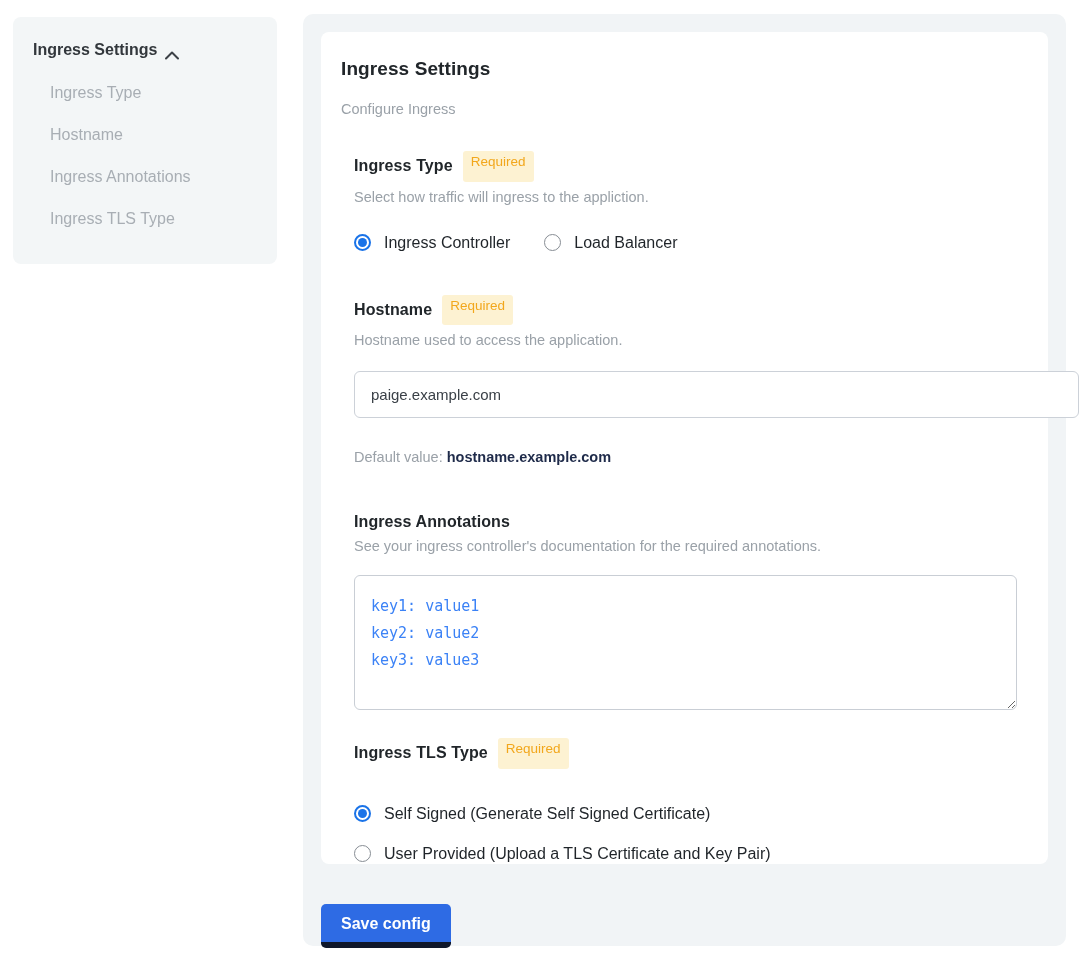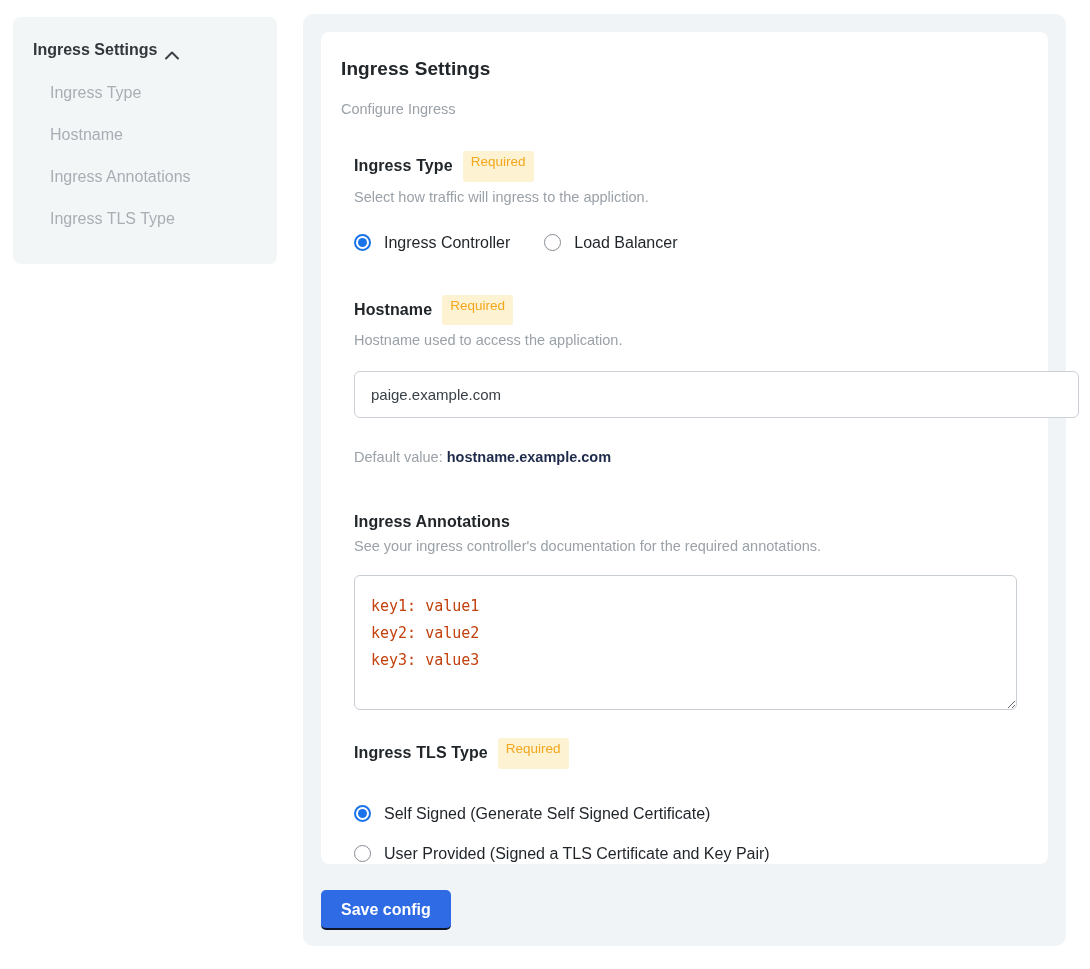--- a/index.html
+++ b/index.html
@@ -137,36 +137,36 @@
   .group-annotations { margin-top: 48px; }
   .annotations-textarea {
     margin-top: 21px;
     width: 663px; height: 135px;
     border: 1px solid #c9ced5;
     border-radius: 6px;
     padding: 17px 16px;
     font-family: "DejaVu Sans Mono", "Liberation Mono", monospace;
     font-size: 15px;
     line-height: 27px;
-    color: #c2410c;
+    color: #3b82f6;
     resize: both;
     outline: none;
     display: block;
     background: #ffffff;
   }
 
   
   .group-tls { margin-top: 28px; }
 
   
   .save-button {
-    margin-top: 26px;
+    margin-top: 40px;
     background: #2e6be4;
     border: none;
-    border-bottom: 2px solid #0f172a;
+    border-bottom: 6px solid #0f172a;
     border-radius: 5px;
     color: #ffffff;
     font-family: "Liberation Sans", sans-serif;
     font-size: 16px;
     font-weight: 700;
     padding: 11px 20px 9px 20px;
     cursor: pointer;
     display: inline-block;
   }
 </style>
@@ -242,21 +242,21 @@
           <span class="field-label">Ingress TLS Type</span>
           <span class="required-badge">Required</span>
         </div>
         <div class="radio-stack">
           <div class="radio-option checked">
             <span class="radio-circle"></span>
             <span class="radio-label">Self Signed (Generate Self Signed Certificate)</span>
           </div>
           <div class="radio-option">
             <span class="radio-circle"></span>
-            <span class="radio-label">User Provided (Signed a TLS Certificate and Key Pair)</span>
+            <span class="radio-label">User Provided (Upload a TLS Certificate and Key Pair)</span>
           </div>
         </div>
       </div>
 
     </div>
   </section>
 
   <button class="save-button">Save config</button>
 </main>
 

